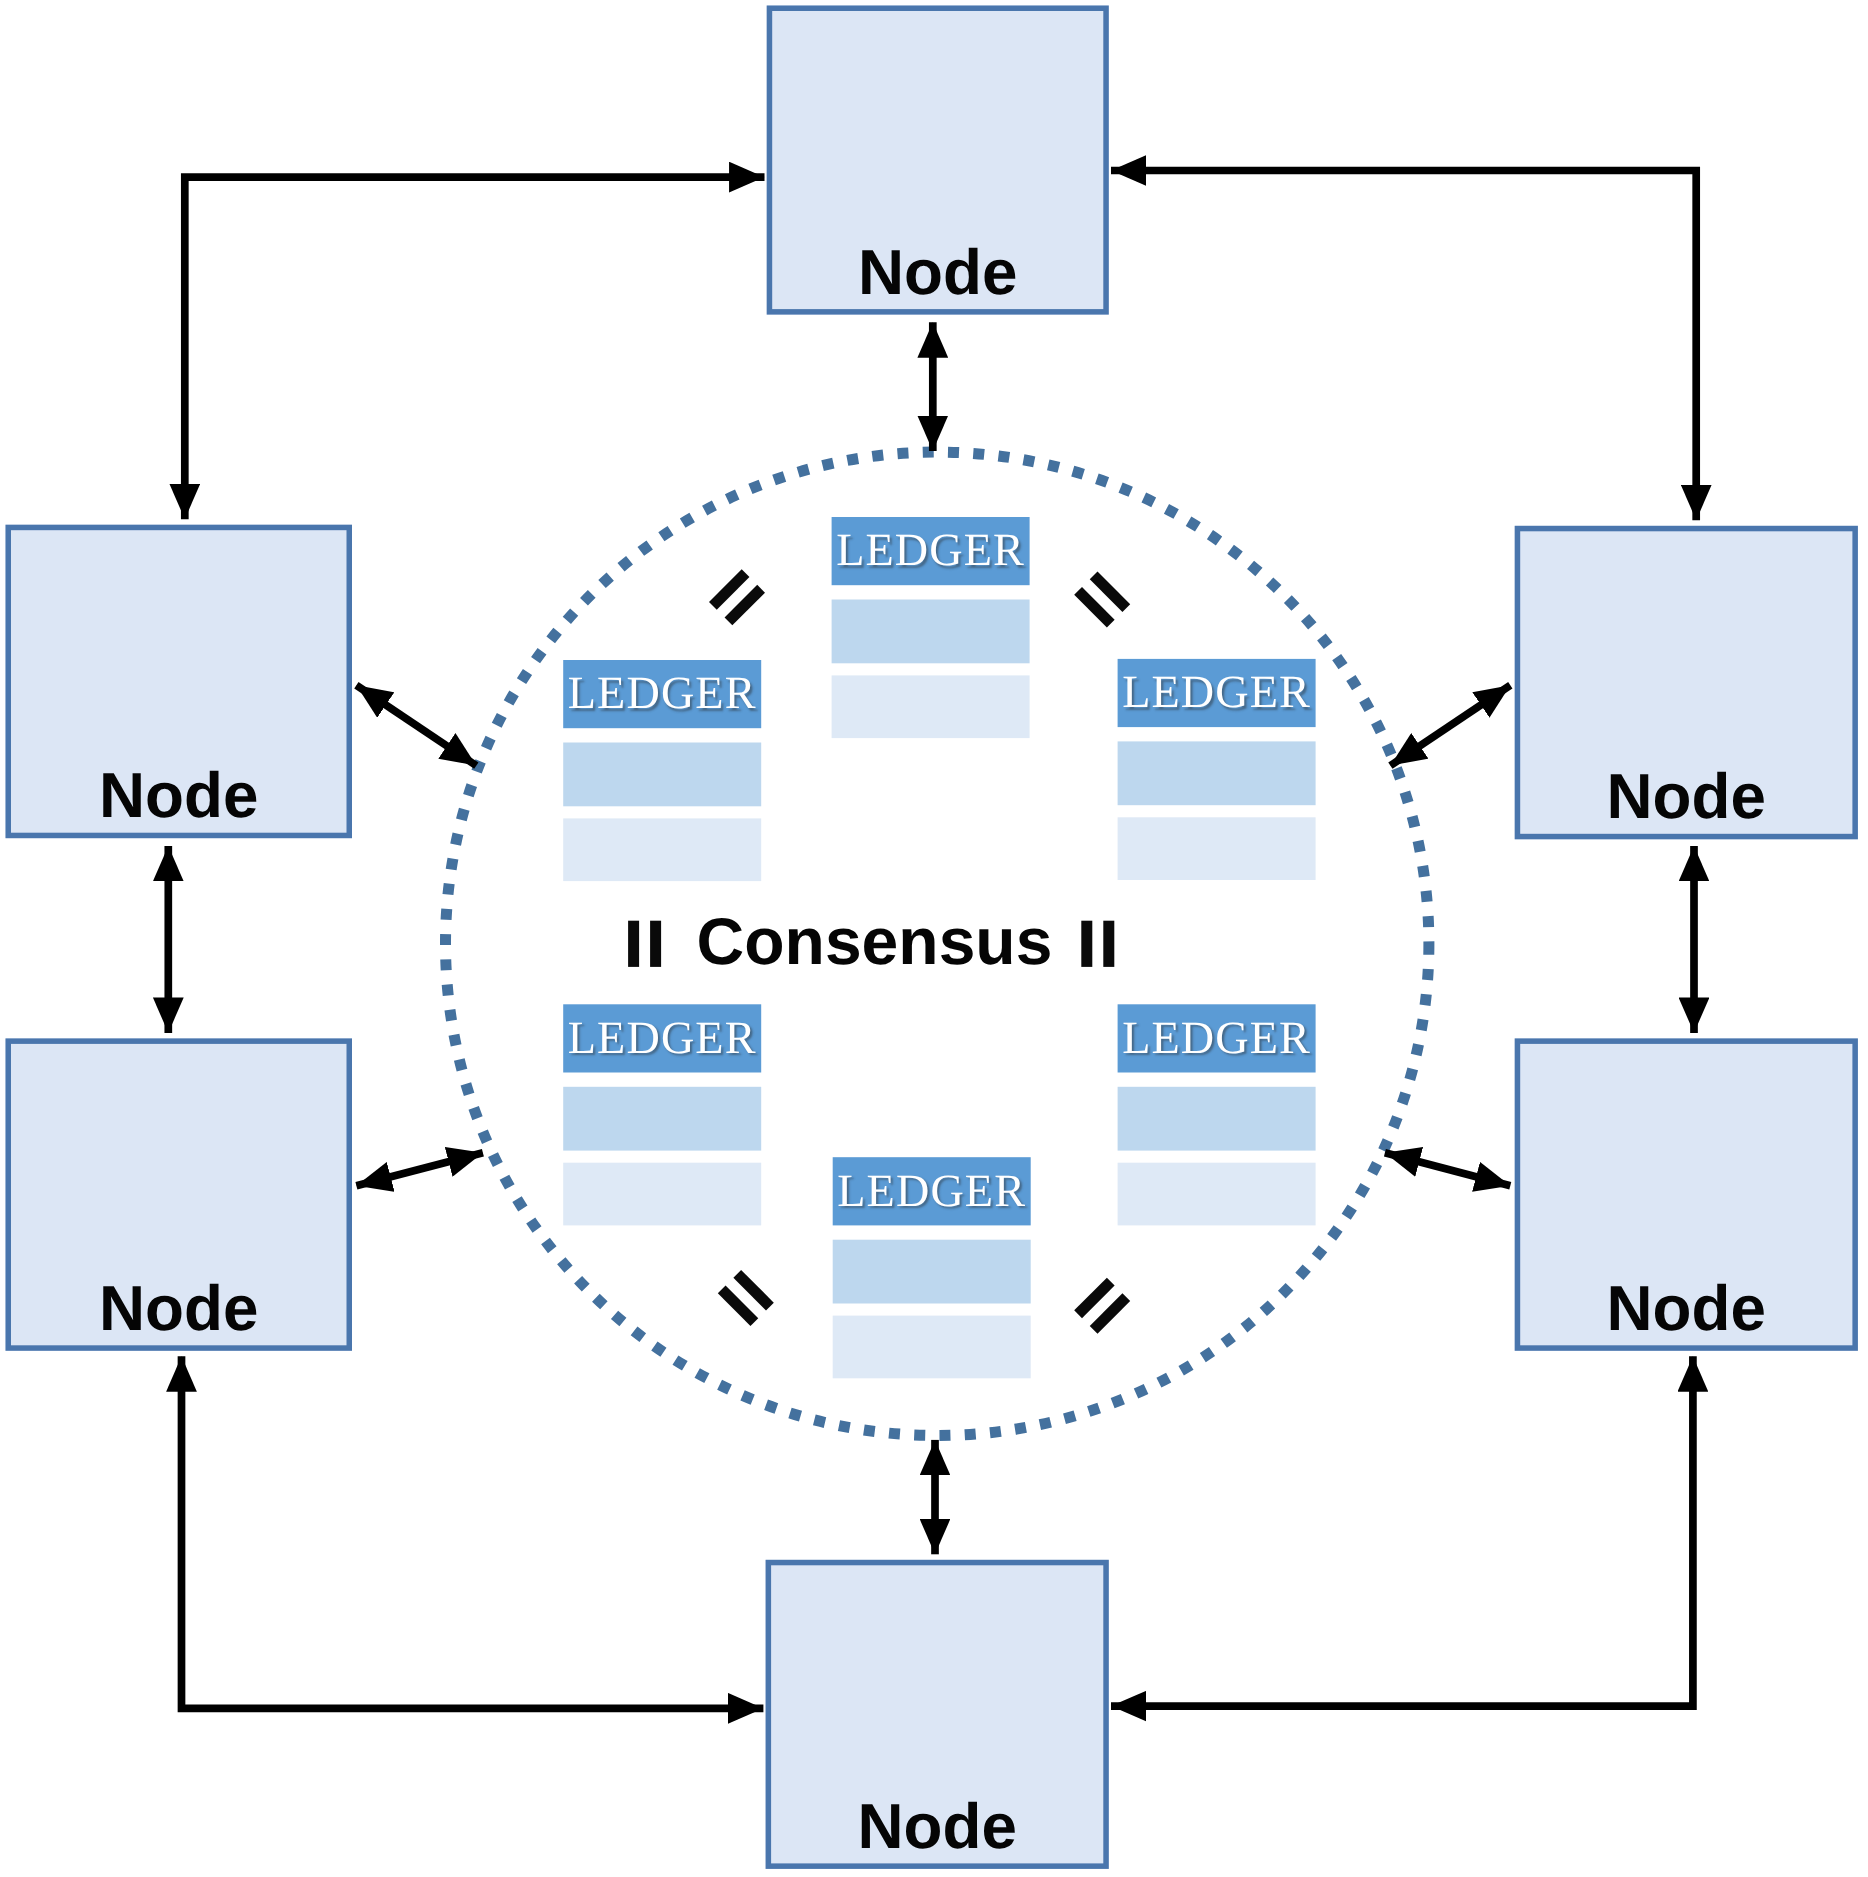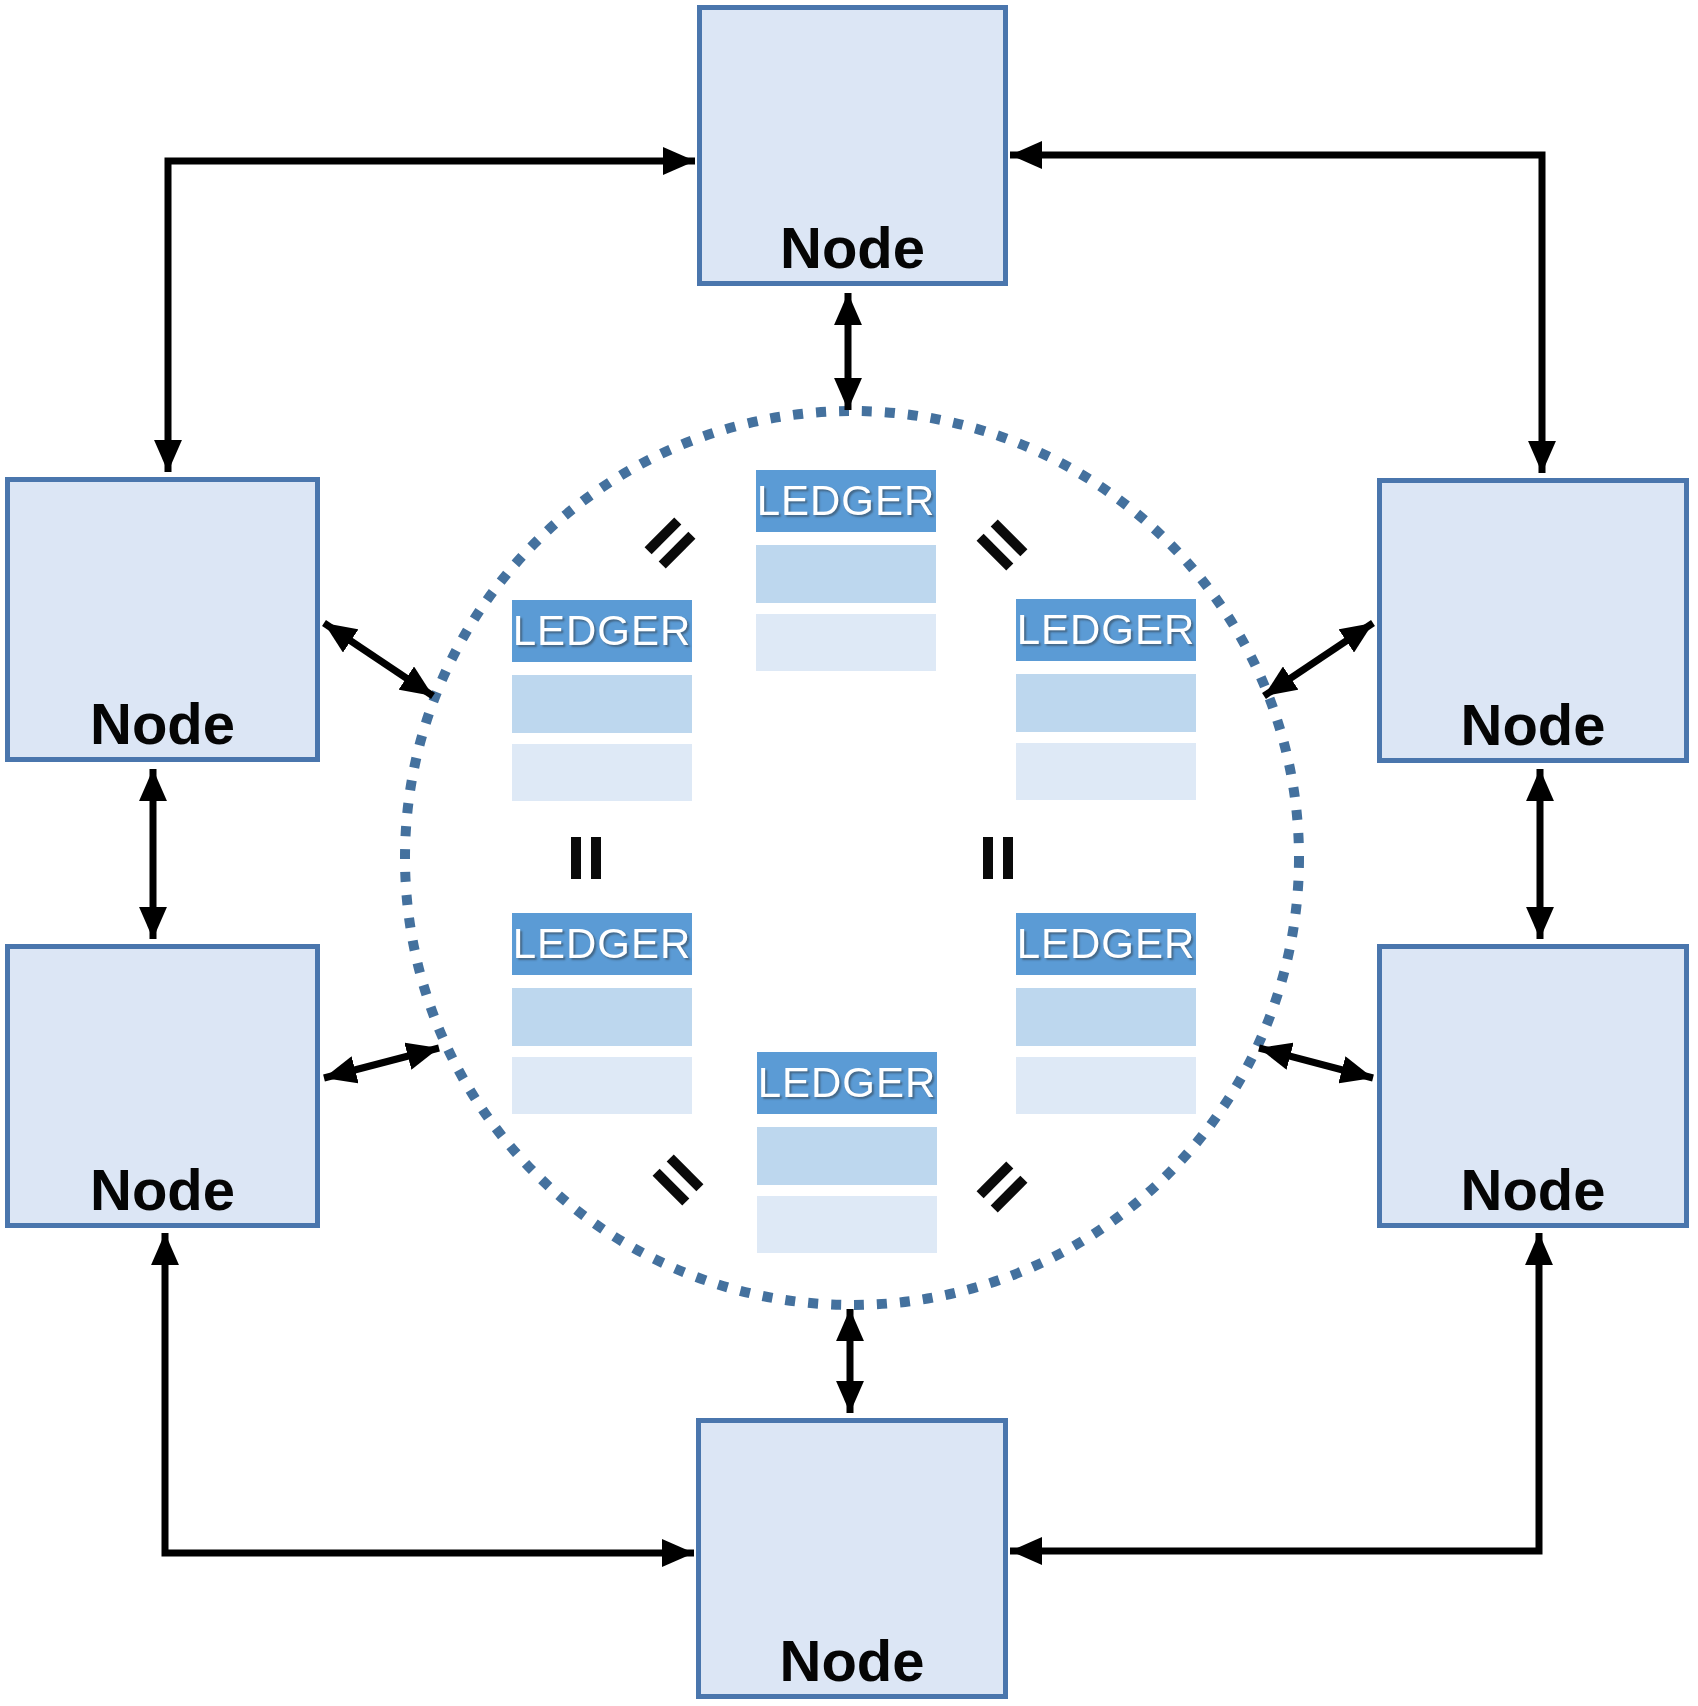--- a/index.html
+++ b/index.html
@@ -22,21 +22,21 @@
     font-size:58px;font-weight:700;color:#050505;letter-spacing:0px;
   }
   #n-top   {left:697px;top:5px;   width:311px;height:281px;}
   #n-ul    {left:5px;  top:477px; width:315px;height:285px;}
   #n-ur    {left:1377px;top:478px;width:312px;height:285px;}
   #n-ll    {left:5px;  top:944px; width:315px;height:284px;}
   #n-lr    {left:1377px;top:944px;width:312px;height:284px;}
   #n-bot   {left:696px;top:1418px;width:312px;height:281px;}
 
   
-  .ledger{position:absolute;width:180px;}
+  .ledger{position:absolute;width:180px;font-family:Liberation Serif, serif;}
   .ledger-header{
     height:62px;background:var(--ledger-header,#5b9bd5);
     color:#fff;font-size:42px;font-weight:400;letter-spacing:1px;
     display:flex;align-items:center;justify-content:center;
     text-shadow:2px 2px 2px rgba(40,40,40,.45);
   }
   .ledger-row{width:100%;}
   .row1{height:58px;margin-top:13px;background:var(--ledger-row1,#bdd7ee);}
   .row2{height:57px;margin-top:11px;background:var(--ledger-row2,#dee9f6);}
   #L0{left:756px; top:470px;}
@@ -166,14 +166,15 @@
     </div>
   <div class="eq" id="eq5">
       <i></i>
       <i></i>
     </div>
   <div class="eq" id="eq6">
       <i></i>
       <i></i>
     </div>
 
+  <div class="consensus">Consensus</div>
 
 </div>
 
 </body></html>

